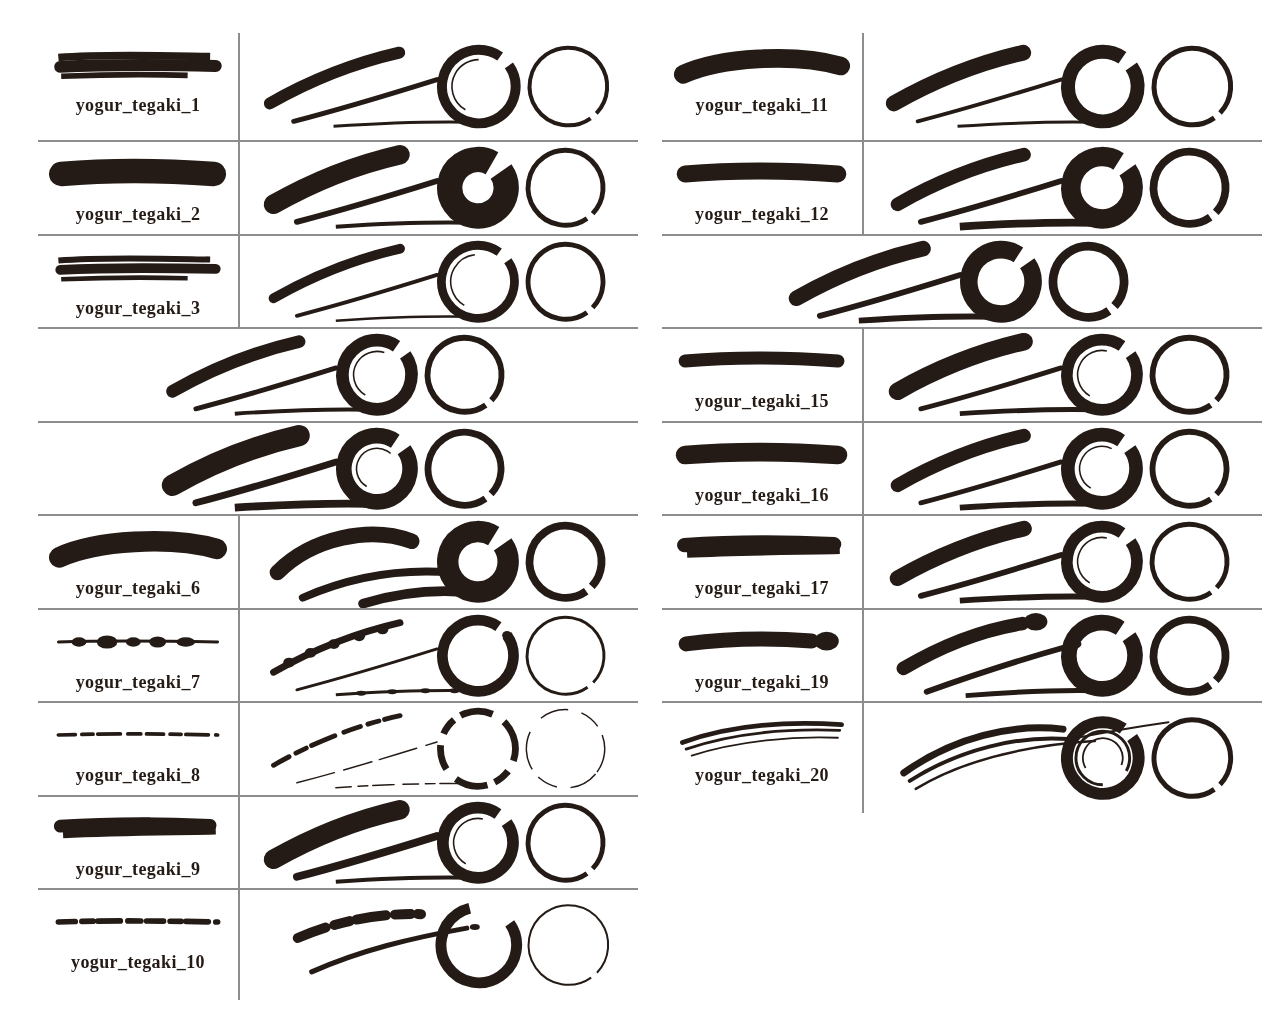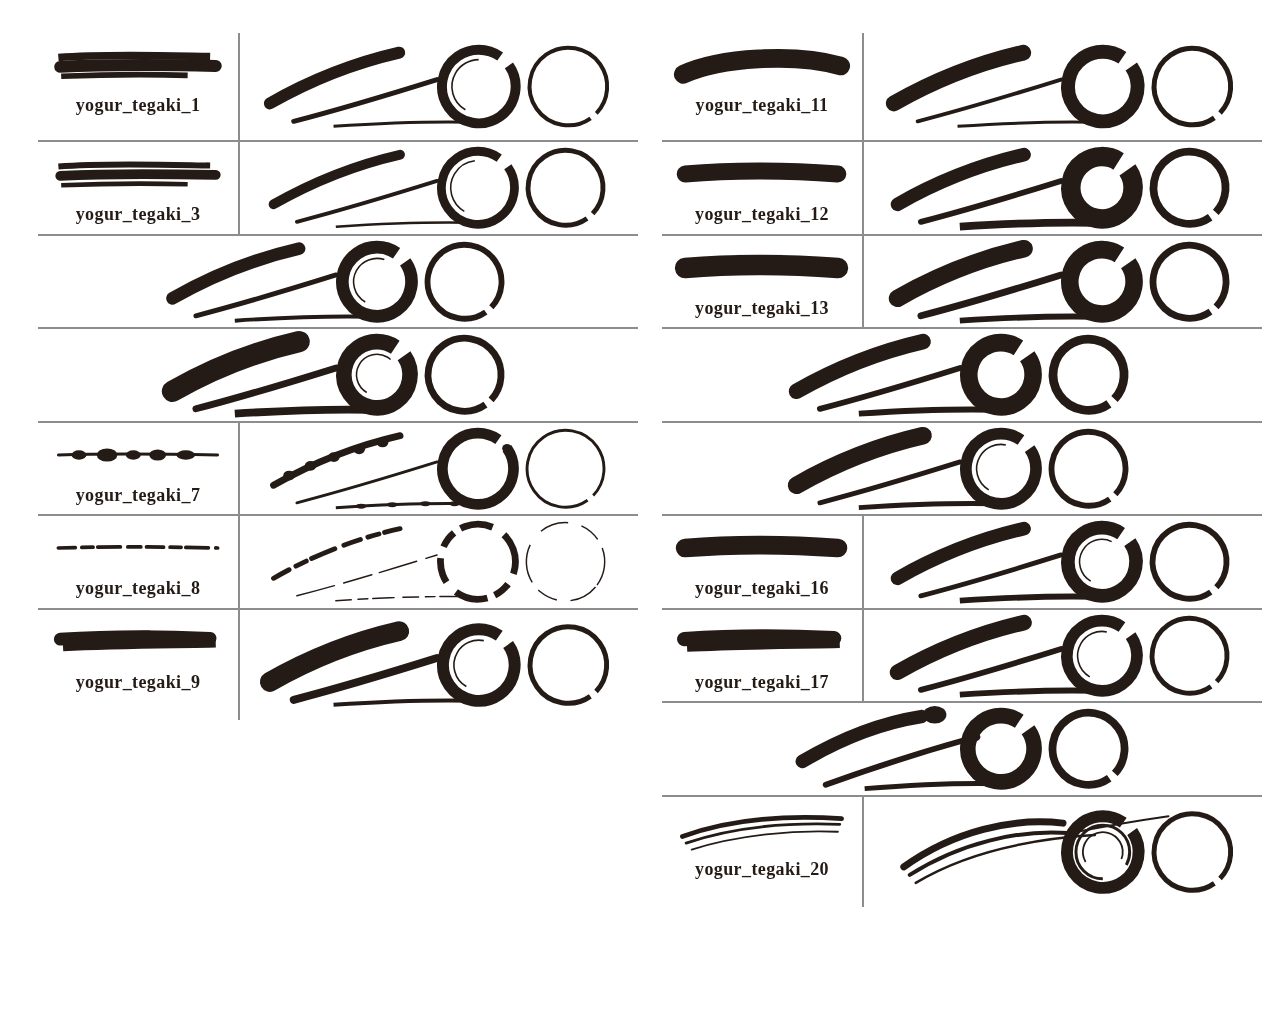--- a/index.html
+++ b/index.html
@@ -47,20 +47,37 @@
             <path d="M30 64 C72 40 112 24 160 13" fill="none" stroke="#251b16" stroke-width="12" stroke-linecap="round"></path>
             <path d="M54 82 C100 70 150 55 198 40" fill="none" stroke="#251b16" stroke-width="5" stroke-linecap="round"></path>
             <path d="M94 87 C140 84 190 82 234 83" fill="none" stroke="#251b16" stroke-width="3" stroke-linecap="butt"></path>
             <circle cx="240" cy="47" r="37" fill="none" stroke="#251b16" stroke-width="10" stroke-dasharray="219.4778563656447 13" transform="rotate(-35 240 47)"></circle>
             <circle cx="330" cy="47" r="39" fill="none" stroke="#251b16" stroke-width="4" stroke-dasharray="237.04422698000386 8" transform="rotate(55 330 47)"></circle>
             <circle cx="240" cy="47" r="27" fill="none" stroke="#251b16" stroke-width="1.6" stroke-dasharray="70 400" transform="rotate(120 240 47)"></circle>
           </svg>
     </div>
   </div>
 
+  <div class="row">
+    <div class="cell-left">
+      <svg class="sample" viewBox="0 0 190 56">
+            <path d="M13 28 C60 24 120 24 176 28" fill="none" stroke="#251b16" stroke-width="26" stroke-linecap="round"></path>
+          </svg>
+      <div class="label">yogur_tegaki_2</div>
+    </div>
+    <div class="cell-right">
+      <svg class="demo" viewBox="0 0 400 94" preserveAspectRatio="xMidYMid meet">
+            <path d="M30 64 C72 40 112 24 160 13" fill="none" stroke="#251b16" stroke-width="20" stroke-linecap="round"></path>
+            <path d="M54 82 C100 70 150 55 198 40" fill="none" stroke="#251b16" stroke-width="6" stroke-linecap="round"></path>
+            <path d="M94 87 C140 84 190 82 234 83" fill="none" stroke="#251b16" stroke-width="4" stroke-linecap="butt"></path>
+            <circle cx="240" cy="47" r="29" fill="none" stroke="#251b16" stroke-width="26" stroke-dasharray="169.212373908208 13" transform="rotate(-35 240 47)"></circle>
+            <circle cx="330" cy="47" r="38.5" fill="none" stroke="#251b16" stroke-width="5" stroke-dasharray="233.90263432641407 8" transform="rotate(55 330 47)"></circle>
+          </svg>
+    </div>
+  </div>
 
   <div class="row">
     <div class="cell-left">
       <svg class="sample" viewBox="0 0 190 56">
             <path d="M10 20 C60 16 120 18 172 19" fill="none" stroke="#251b16" stroke-width="6.5" stroke-linecap="butt"></path>
             <path d="M12 30 C70 27 130 28 178 29" fill="none" stroke="#251b16" stroke-width="10.4" stroke-linecap="round"></path>
             <path d="M13 40 C64 38 110 38 148 39" fill="none" stroke="#251b16" stroke-width="4.94" stroke-linecap="butt"></path>
             <path d="M120 19 L170 17" fill="none" stroke="#251b16" stroke-width="2" stroke-linecap="round" stroke-dasharray="10 6"></path>
           </svg>
       <div class="label">yogur_tegaki_3</div>
@@ -96,20 +113,37 @@
             <path d="M30 64 C72 40 112 24 160 13" fill="none" stroke="#251b16" stroke-width="22" stroke-linecap="round"></path>
             <path d="M54 82 C100 70 150 55 198 40" fill="none" stroke="#251b16" stroke-width="7" stroke-linecap="round"></path>
             <path d="M94 87 C140 84 190 82 234 83" fill="none" stroke="#251b16" stroke-width="8" stroke-linecap="butt"></path>
             <circle cx="240" cy="47" r="34" fill="none" stroke="#251b16" stroke-width="16" stroke-dasharray="200.62830044410595 13" transform="rotate(-35 240 47)"></circle>
             <circle cx="330" cy="47" r="37.5" fill="none" stroke="#251b16" stroke-width="7" stroke-dasharray="227.61944901923448 8" transform="rotate(55 330 47)"></circle>
             <circle cx="240" cy="47" r="21" fill="none" stroke="#251b16" stroke-width="1.6" stroke-dasharray="70 400" transform="rotate(120 240 47)"></circle>
           </svg>
     </div>
   </div>
 
+  <div class="row">
+    <div class="cell-left">
+      <svg class="sample" viewBox="0 0 190 56">
+            <path d="M11 38 C50 20 130 15 179 29" fill="none" stroke="#251b16" stroke-width="22" stroke-linecap="round"></path>
+          </svg>
+      <div class="label">yogur_tegaki_6</div>
+    </div>
+    <div class="cell-right">
+      <svg class="demo" viewBox="0 0 400 94" preserveAspectRatio="xMidYMid meet">
+            <path d="M34 58 C70 22 130 10 172 26" fill="none" stroke="#251b16" stroke-width="16" stroke-linecap="round"></path>
+            <path d="M60 84 C110 62 160 54 212 58" fill="none" stroke="#251b16" stroke-width="8" stroke-linecap="round"></path>
+            <path d="M122 90 C162 78 202 74 244 80" fill="none" stroke="#251b16" stroke-width="10" stroke-linecap="round"></path>
+            <circle cx="240" cy="47" r="31" fill="none" stroke="#251b16" stroke-width="22" stroke-dasharray="181.77874452256717 13" transform="rotate(-35 240 47)"></circle>
+            <circle cx="330" cy="47" r="37" fill="none" stroke="#251b16" stroke-width="8" stroke-dasharray="224.4778563656447 8" transform="rotate(55 330 47)"></circle>
+          </svg>
+    </div>
+  </div>
 
   <div class="row">
     <div class="cell-left">
       <svg class="sample" viewBox="0 0 190 56">
             <path d="M10 28 C70 26 130 27 180 28" fill="none" stroke="#251b16" stroke-width="3" stroke-linecap="round"></path>
             <ellipse cx="32" cy="28" rx="8" ry="5" fill="#251b16"></ellipse>
             <ellipse cx="62" cy="28" rx="11" ry="7" fill="#251b16"></ellipse>
             <ellipse cx="90" cy="28" rx="8" ry="5" fill="#251b16"></ellipse>
             <ellipse cx="116" cy="28" rx="9" ry="6" fill="#251b16"></ellipse>
             <ellipse cx="146" cy="28" rx="10" ry="5" fill="#251b16"></ellipse>
@@ -174,20 +208,37 @@
             <path d="M30 64 C72 40 112 24 160 13" fill="none" stroke="#251b16" stroke-width="20" stroke-linecap="round"></path>
             <path d="M54 82 C100 70 150 55 198 40" fill="none" stroke="#251b16" stroke-width="8" stroke-linecap="round"></path>
             <path d="M94 87 C140 84 190 82 234 83" fill="none" stroke="#251b16" stroke-width="4" stroke-linecap="butt"></path>
             <circle cx="240" cy="47" r="36" fill="none" stroke="#251b16" stroke-width="12" stroke-dasharray="213.1946710584651 13" transform="rotate(-35 240 47)"></circle>
             <circle cx="330" cy="47" r="38.5" fill="none" stroke="#251b16" stroke-width="5" stroke-dasharray="233.90263432641407 8" transform="rotate(55 330 47)"></circle>
             <circle cx="240" cy="47" r="25" fill="none" stroke="#251b16" stroke-width="1.6" stroke-dasharray="70 400" transform="rotate(120 240 47)"></circle>
           </svg>
     </div>
   </div>
 
+  <div class="row">
+    <div class="cell-left">
+      <svg class="sample" viewBox="0 0 190 56">
+            <path d="M10 28 C70 26 130 27 180 28" fill="none" stroke="#251b16" stroke-width="6" stroke-linecap="round" stroke-dasharray="18 7 12 5 24 8 14 6"></path>
+          </svg>
+      <div class="label">yogur_tegaki_10</div>
+    </div>
+    <div class="cell-right">
+      <svg class="demo" viewBox="0 0 400 94" preserveAspectRatio="xMidYMid meet">
+            <path d="M58 40 C100 22 140 15 182 16" fill="none" stroke="#251b16" stroke-width="10" stroke-linecap="round" stroke-dasharray="30 9 16 7"></path>
+            <path d="M72 74 C122 52 172 40 228 30" fill="none" stroke="#251b16" stroke-width="5" stroke-linecap="round"></path>
+            <ellipse cx="236" cy="29" rx="5" ry="3" fill="#251b16"></ellipse>
+            <circle cx="240" cy="47" r="38" fill="none" stroke="#251b16" stroke-width="11" stroke-dasharray="192.76104167282426 46" transform="rotate(-35 240 47)"></circle>
+            <circle cx="330" cy="47" r="40" fill="none" stroke="#251b16" stroke-width="2" stroke-dasharray="243.32741228718345 8" transform="rotate(55 330 47)"></circle>
+          </svg>
+    </div>
+  </div>
 </div>
   <div class="block" id="col1">
   <div class="row">
     <div class="cell-left">
       <svg class="sample" viewBox="0 0 190 56">
             <path d="M11 38 C50 20 130 15 179 29" fill="none" stroke="#251b16" stroke-width="20" stroke-linecap="round"></path>
           </svg>
       <div class="label">yogur_tegaki_11</div>
     </div>
     <div class="cell-right">
@@ -212,51 +263,40 @@
       <svg class="demo" viewBox="0 0 400 94" preserveAspectRatio="xMidYMid meet">
             <path d="M30 64 C72 40 112 24 160 13" fill="none" stroke="#251b16" stroke-width="14" stroke-linecap="round"></path>
             <path d="M54 82 C100 70 150 55 198 40" fill="none" stroke="#251b16" stroke-width="6" stroke-linecap="round"></path>
             <path d="M94 87 C140 84 190 82 234 83" fill="none" stroke="#251b16" stroke-width="8" stroke-linecap="butt"></path>
             <circle cx="240" cy="47" r="32" fill="none" stroke="#251b16" stroke-width="20" stroke-dasharray="188.06192982974676 13" transform="rotate(-35 240 47)"></circle>
             <circle cx="330" cy="47" r="37" fill="none" stroke="#251b16" stroke-width="8" stroke-dasharray="224.4778563656447 8" transform="rotate(55 330 47)"></circle>
           </svg>
     </div>
   </div>
 
-  <div class="row">
-    <div class="cell-left">
-      <svg class="sample" viewBox="0 0 190 56">
-            <path d="M13 28 C60 24 120 24 176 28" fill="none" stroke="#251b16" stroke-width="22" stroke-linecap="round"></path>
-          </svg>
-      <div class="label">yogur_tegaki_13</div>
-    </div>
-    <div class="cell-right">
-      <svg class="demo" viewBox="0 0 400 94" preserveAspectRatio="xMidYMid meet">
-            <path d="M30 64 C72 40 112 24 160 13" fill="none" stroke="#251b16" stroke-width="18" stroke-linecap="round"></path>
-            <path d="M54 82 C100 70 150 55 198 40" fill="none" stroke="#251b16" stroke-width="7" stroke-linecap="round"></path>
-            <path d="M94 87 C140 84 190 82 234 83" fill="none" stroke="#251b16" stroke-width="6" stroke-linecap="butt"></path>
-            <circle cx="240" cy="47" r="33" fill="none" stroke="#251b16" stroke-width="18" stroke-dasharray="194.34511513692635 13" transform="rotate(-35 240 47)"></circle>
-            <circle cx="330" cy="47" r="37.5" fill="none" stroke="#251b16" stroke-width="7" stroke-dasharray="227.61944901923448 8" transform="rotate(55 330 47)"></circle>
-          </svg>
-    </div>
-  </div>
 
   <div class="row">
     <div class="cell-right">
       <svg class="demo" viewBox="0 0 400 94" preserveAspectRatio="xMidYMid meet">
             <path d="M30 64 C72 40 112 24 160 13" fill="none" stroke="#251b16" stroke-width="16" stroke-linecap="round"></path>
             <path d="M54 82 C100 70 150 55 198 40" fill="none" stroke="#251b16" stroke-width="6" stroke-linecap="round"></path>
             <path d="M94 87 C140 84 190 82 234 83" fill="none" stroke="#251b16" stroke-width="6" stroke-linecap="butt"></path>
             <circle cx="240" cy="47" r="33" fill="none" stroke="#251b16" stroke-width="18" stroke-dasharray="194.34511513692635 13" transform="rotate(-35 240 47)"></circle>
             <circle cx="330" cy="47" r="36.5" fill="none" stroke="#251b16" stroke-width="9" stroke-dasharray="221.3362637120549 8" transform="rotate(55 330 47)"></circle>
           </svg>
     </div>
   </div>
 
   <div class="row">
+    <div class="cell-left">
+      <svg class="sample" viewBox="0 0 190 56">
+            <path d="M13 28 C60 24 120 24 176 28" fill="none" stroke="#251b16" stroke-width="14" stroke-linecap="round"></path>
+          </svg>
+      <div class="label">yogur_tegaki_15</div>
+    </div>
     <div class="cell-right">
       <svg class="demo" viewBox="0 0 400 94" preserveAspectRatio="xMidYMid meet">
             <path d="M30 64 C72 40 112 24 160 13" fill="none" stroke="#251b16" stroke-width="18" stroke-linecap="round"></path>
             <path d="M54 82 C100 70 150 55 198 40" fill="none" stroke="#251b16" stroke-width="5" stroke-linecap="round"></path>
             <path d="M94 87 C140 84 190 82 234 83" fill="none" stroke="#251b16" stroke-width="5" stroke-linecap="butt"></path>
             <circle cx="240" cy="47" r="36" fill="none" stroke="#251b16" stroke-width="12" stroke-dasharray="213.1946710584651 13" transform="rotate(-35 240 47)"></circle>
             <circle cx="330" cy="47" r="38" fill="none" stroke="#251b16" stroke-width="6" stroke-dasharray="230.76104167282426 8" transform="rotate(55 330 47)"></circle>
             <circle cx="240" cy="47" r="25" fill="none" stroke="#251b16" stroke-width="1.6" stroke-dasharray="70 400" transform="rotate(120 240 47)"></circle>
           </svg>
     </div>
@@ -297,20 +337,27 @@
             <path d="M94 87 C140 84 190 82 234 83" fill="none" stroke="#251b16" stroke-width="6" stroke-linecap="butt"></path>
             <circle cx="240" cy="47" r="36" fill="none" stroke="#251b16" stroke-width="12" stroke-dasharray="213.1946710584651 13" transform="rotate(-35 240 47)"></circle>
             <circle cx="330" cy="47" r="38.5" fill="none" stroke="#251b16" stroke-width="5" stroke-dasharray="233.90263432641407 8" transform="rotate(55 330 47)"></circle>
             <circle cx="240" cy="47" r="25" fill="none" stroke="#251b16" stroke-width="1.6" stroke-dasharray="70 400" transform="rotate(120 240 47)"></circle>
           </svg>
     </div>
   </div>
 
 
   <div class="row">
+    <div class="cell-left">
+      <svg class="sample" viewBox="0 0 190 56">
+            <path d="M14 30 C60 24 110 24 148 27" fill="none" stroke="#251b16" stroke-width="16" stroke-linecap="round"></path>
+            <ellipse cx="164" cy="27" rx="13" ry="10" fill="#251b16"></ellipse>
+          </svg>
+      <div class="label">yogur_tegaki_19</div>
+    </div>
     <div class="cell-right">
       <svg class="demo" viewBox="0 0 400 94" preserveAspectRatio="xMidYMid meet">
             <path d="M36 60 C80 34 120 20 158 14" fill="none" stroke="#251b16" stroke-width="14" stroke-linecap="round"></path>
             <ellipse cx="172" cy="12" rx="12" ry="9" fill="#251b16"></ellipse>
             <path d="M60 84 C110 66 160 50 203 38" fill="none" stroke="#251b16" stroke-width="6" stroke-linecap="round"></path>
             <ellipse cx="211" cy="35" rx="8" ry="5" fill="#251b16"></ellipse>
             <path d="M100 88 C150 84 200 82 238 83" fill="none" stroke="#251b16" stroke-width="5" stroke-linecap="butt"></path>
             <ellipse cx="247" cy="82" rx="7" ry="4" fill="#251b16"></ellipse>
             <circle cx="240" cy="47" r="34" fill="none" stroke="#251b16" stroke-width="16" stroke-dasharray="200.62830044410595 13" transform="rotate(-35 240 47)"></circle>
             <circle cx="330" cy="47" r="37" fill="none" stroke="#251b16" stroke-width="8" stroke-dasharray="224.4778563656447 8" transform="rotate(55 330 47)"></circle>

